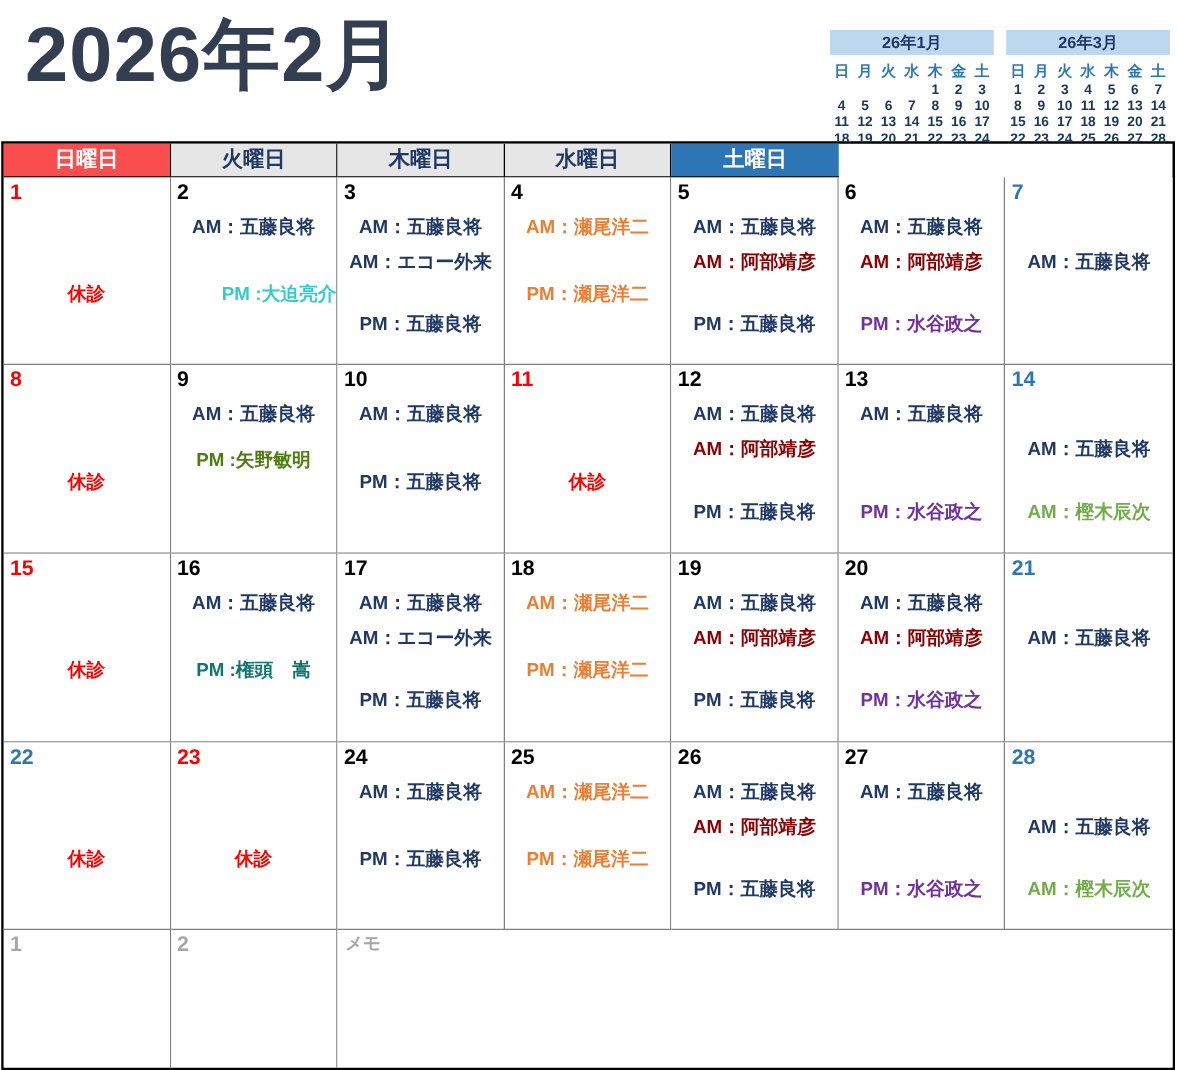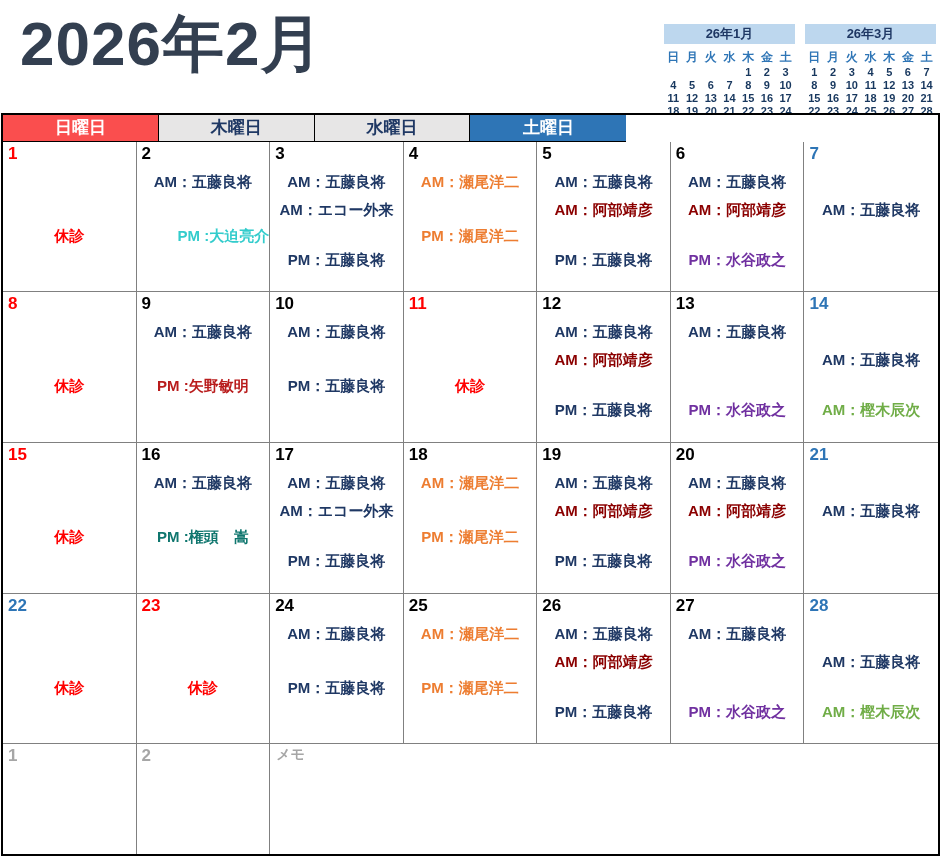--- a/index.html
+++ b/index.html
@@ -15,21 +15,21 @@
   .mini-title { height:20px; background:#BDD7EE; color:#1F3864; font-weight:bold;
     font-size:13px; text-align:center; line-height:20px; }
   .mini-grid { display:grid; grid-template-columns:repeat(7,1fr); margin-top:4px; }
   .mini-wd { color:#2E75B6; font-weight:bold; font-size:12px; text-align:center;
     height:18px; line-height:18px; }
   .mini-day { color:#17375E; font-weight:bold; font-size:11px; text-align:center;
     height:13px; line-height:13px; }
 
   
   .main { position:absolute; left:1px; top:113px; width:939px; border:2px solid #000; background:#fff; }
-  .hrow { display:grid; grid-template-columns:repeat(6,1fr); height:27px; }
+  .hrow { display:grid; grid-template-columns:repeat(7,1fr); height:27px; }
   .hcell { font-size:17px; font-weight:bold; text-align:center; line-height:26px;
     border-right:1px solid #000; border-bottom:1px solid #000;
     color:#1F3864; background:#E7E6E6; }
   .hcell:last-child { border-right:none; }
   .hcell.sun { background:#FA4E4E; color:#fff; }
   .hcell.sat { background:#2E75B6; color:#fff; }
 
   .wrow { display:grid; grid-template-columns:repeat(7,1fr); }
   .cell { position:relative; border-right:1px solid #808080; border-bottom:1px solid #808080; background:#fff; }
   .cell:last-child { border-right:none; }
@@ -138,20 +138,21 @@
         <div class="mini-day"></div>
         <div class="mini-day"></div>
         <div class="mini-day"></div>
       </div>
     </div>
   </div>
 
 <div class="main" id="main">
   <div class="hrow" id="hrow">
       <div class="hcell sun">日曜日</div>
+      <div class="hcell ">火曜日</div>
       <div class="hcell ">木曜日</div>
       <div class="hcell ">水曜日</div>
       <div class="hcell sat">土曜日</div>
     </div>
   <div id="weeks">
       <div class="wrow" style="height: 150px;">
         <div class="cell">
           <span class="dnum" style="color: rgb(255, 0, 0);">1</span>
           <span class="entry" style="top: 84px; color: rgb(255, 0, 0);">休診</span>
         </div>
@@ -189,21 +190,21 @@
         </div>
       </div>
       <div class="wrow" style="height: 151px;">
         <div class="cell">
           <span class="dnum" style="color: rgb(255, 0, 0);">8</span>
           <span class="entry" style="top: 84px; color: rgb(255, 0, 0);">休診</span>
         </div>
         <div class="cell">
           <span class="dnum" style="color: rgb(0, 0, 0);">9</span>
           <span class="entry" style="top: 30px; color: rgb(31, 56, 100);">AM：五藤良将</span>
-          <span class="entry" style="top: 84px; color: #b91c1c;">PM :矢野敏明</span>
+          <span class="entry" style="top: 67px; color: #4d7c0f;">PM :矢野敏明</span>
         </div>
         <div class="cell">
           <span class="dnum" style="color: rgb(0, 0, 0);">10</span>
           <span class="entry" style="top: 30px; color: rgb(31, 56, 100);">AM：五藤良将</span>
           <span class="entry" style="top: 84px; color: rgb(31, 56, 100);">PM：五藤良将</span>
         </div>
         <div class="cell">
           <span class="dnum" style="color: rgb(255, 0, 0);">11</span>
           <span class="entry" style="top: 84px; color: rgb(255, 0, 0);">休診</span>
         </div>

